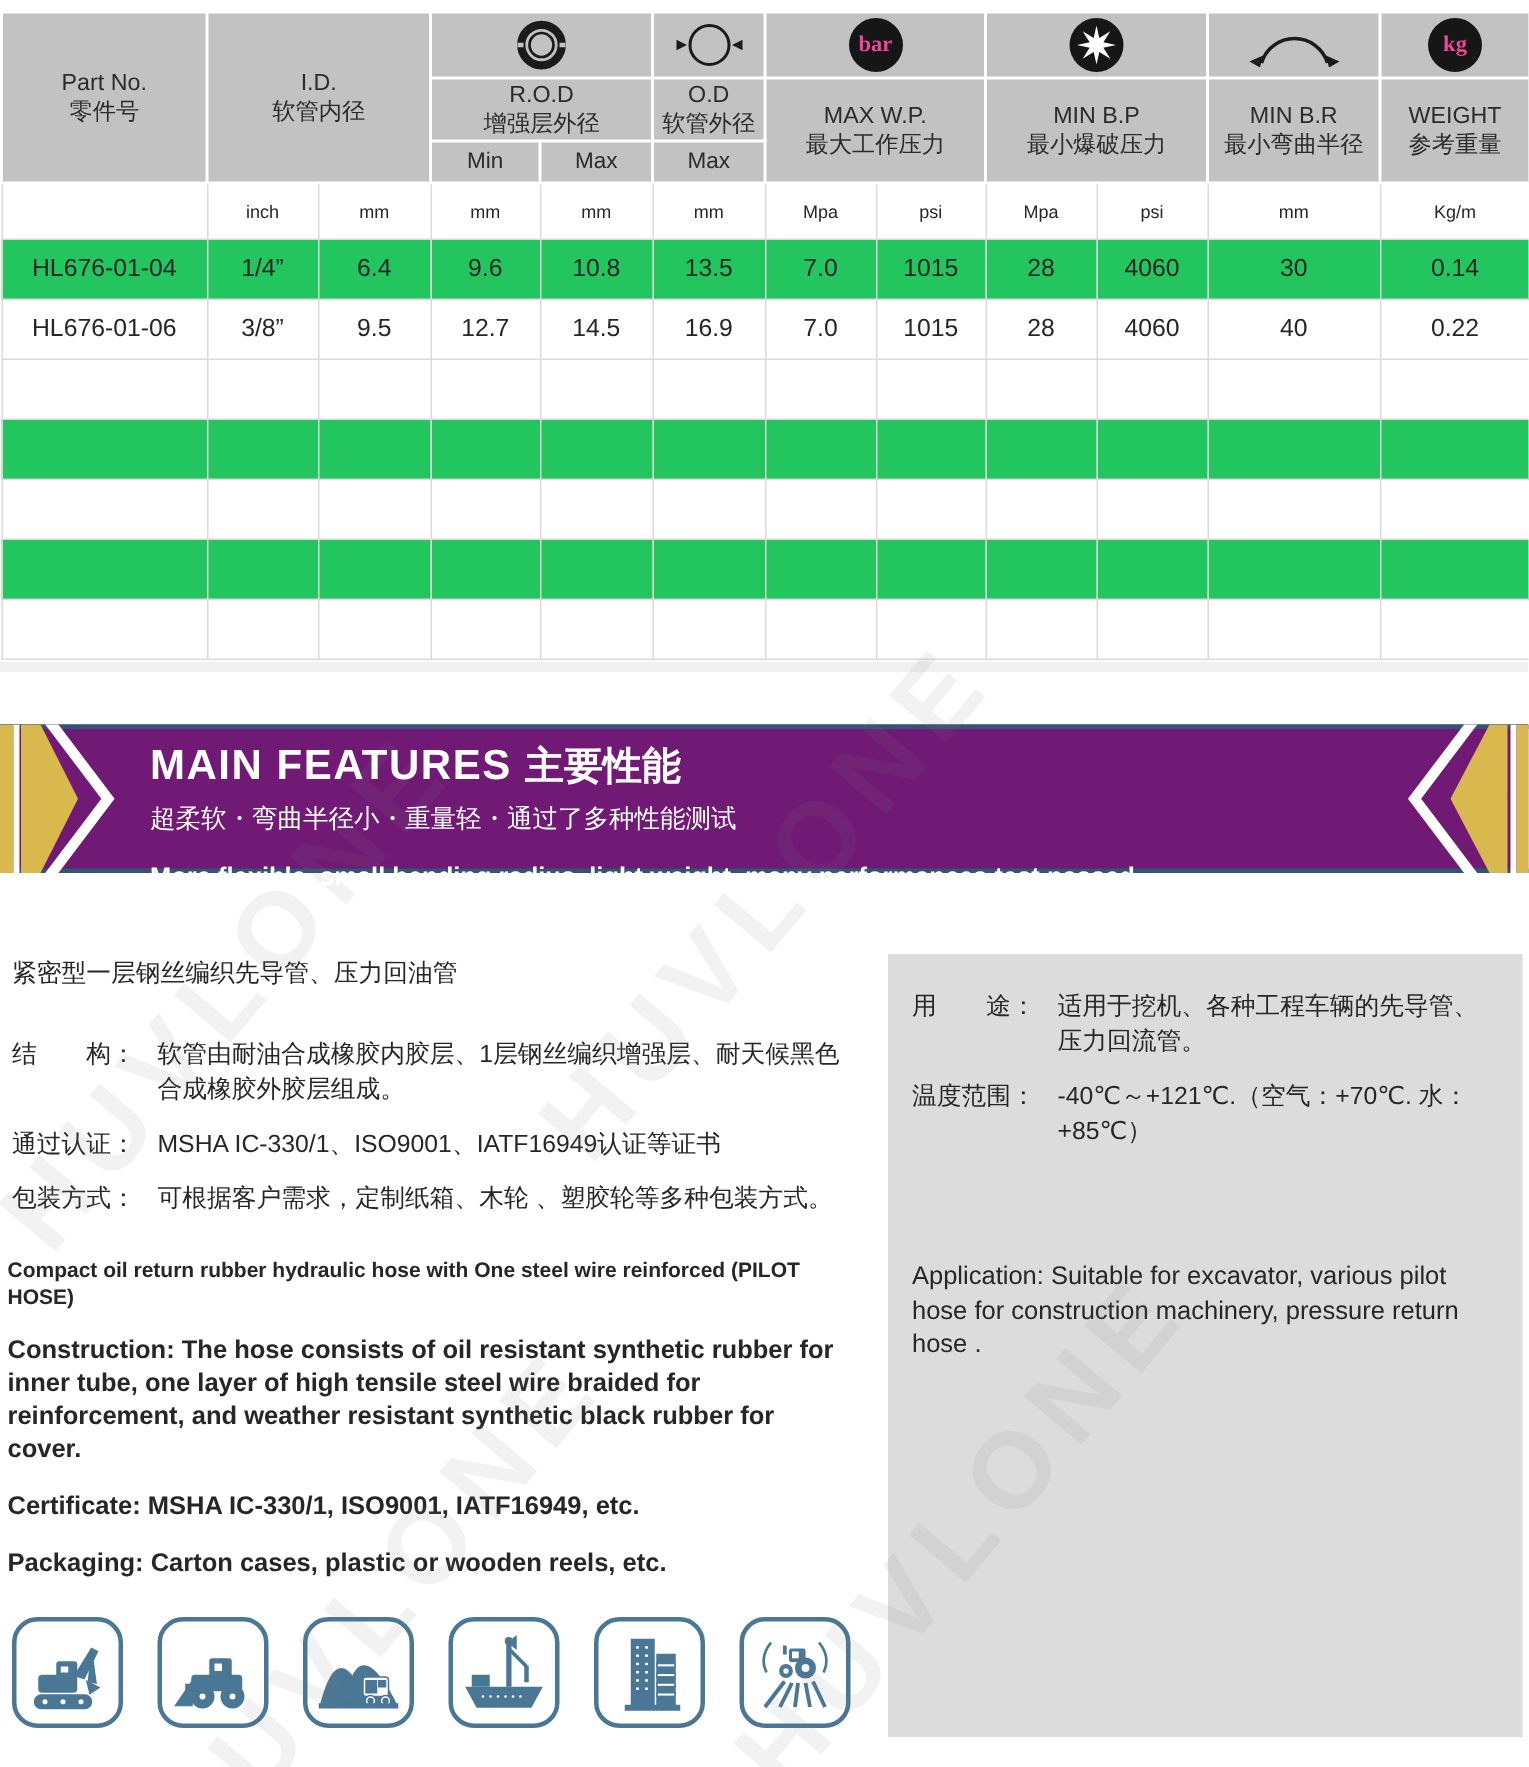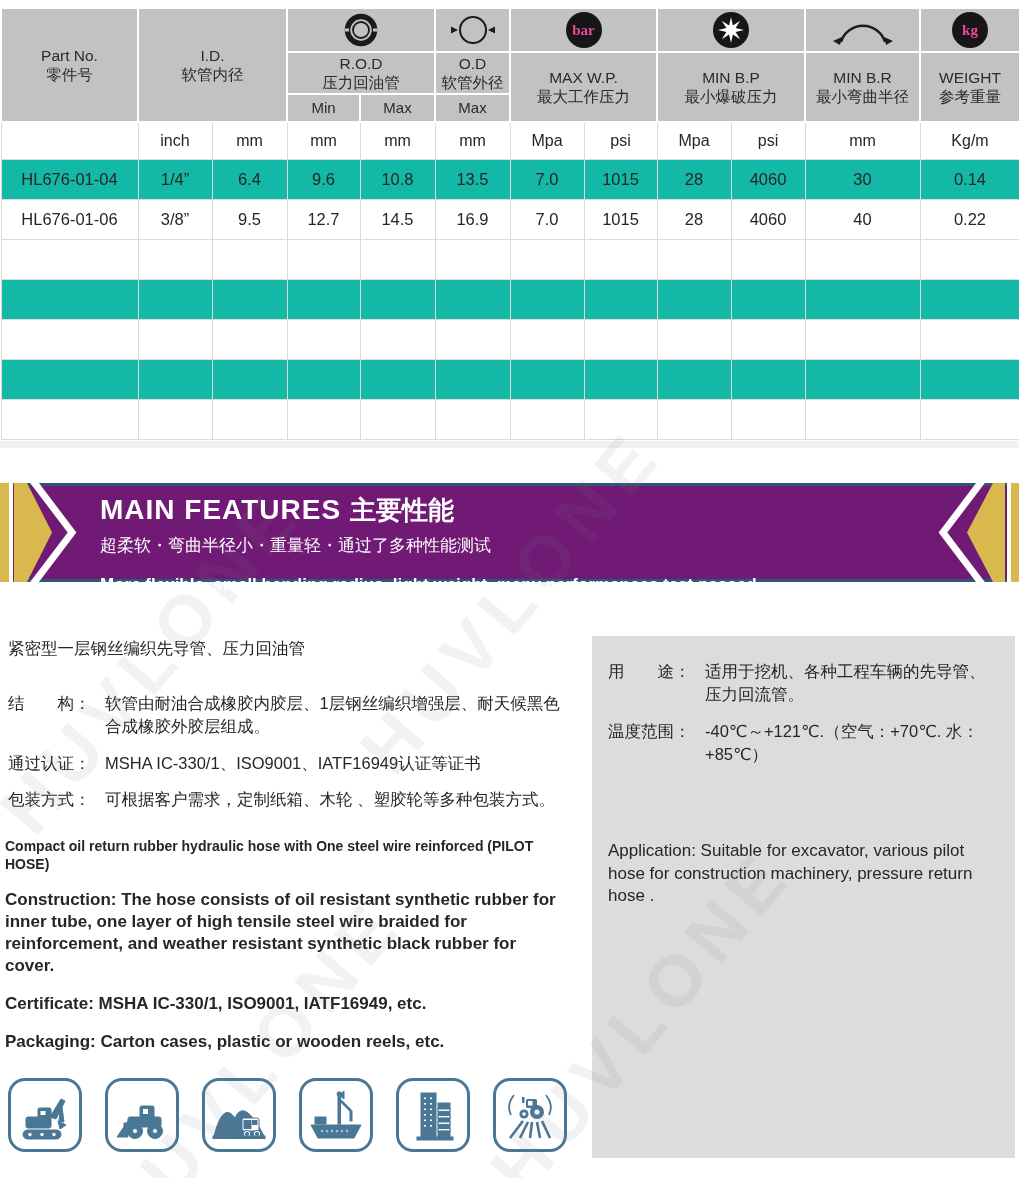--- a/index.html
+++ b/index.html
@@ -13,22 +13,22 @@
     background:#c3c2c2;border:2px solid #ffffff;text-align:center;vertical-align:middle;
     font-size:15.5px;color:#2b2b2b;padding:0;line-height:1.25;
   }
   .spec tr.iconrow td{height:42px;}
   .spec tr.labelrow td{height:40px;}
   .spec tr.mmrow td{height:26px;font-size:15px;}
   .spec tbody td{
     background:#ffffff;border:1px solid #dadada;text-align:center;vertical-align:middle;
     height:39px;font-size:16.5px;padding:0;
   }
-  .spec tbody tr.units td{height:36px;font-size:16px;}
-  .spec tbody tr.zebra td{background:#14b8a6;}
+  .spec tbody tr.units td{height:36px;font-size:12px;}
+  .spec tbody tr.zebra td{background:#22c55e;}
   .blackdisc{
     width:36px;height:36px;border-radius:50%;background:#161616;color:#ec4899;
     display:flex;align-items:center;justify-content:center;margin:0 auto;
     font-family:"Liberation Serif","DejaVu Serif",serif;font-weight:bold;font-size:15px;
   }
   .icwrap{display:flex;align-items:center;justify-content:center;height:100%;}
   .under-table-band{position:absolute;left:0;top:441px;width:1019px;height:7px;background:#f1f1f1;}
   
   .banner{
     position:absolute;left:0;top:483px;width:1019px;height:99px;background:#701a75;
@@ -145,21 +145,21 @@
       </td>
       <td>
         <div class="blackdisc">
           <span>kg</span>
         </div>
       </td>
     </tr>
     <tr class="labelrow">
       <td colspan="2">
         <div>R.O.D</div>
-        <div>压力回油管</div>
+        <div>增强层外径</div>
       </td>
       <td>
         <div>O.D</div>
         <div>软管外径</div>
       </td>
       <td colspan="2" rowspan="2">
         <div>MAX W.P.</div>
         <div>最大工作压力</div>
       </td>
       <td colspan="2" rowspan="2">

